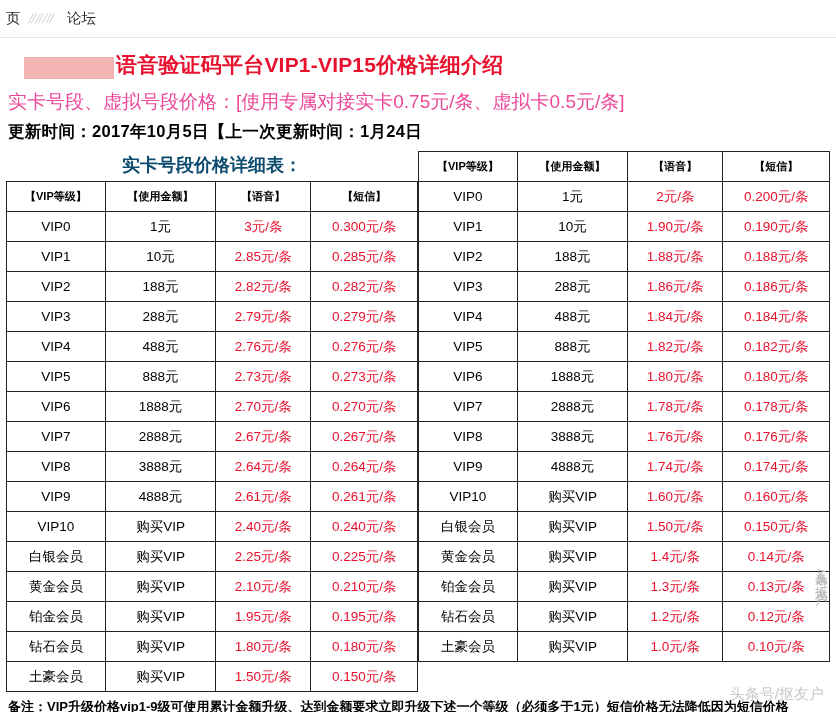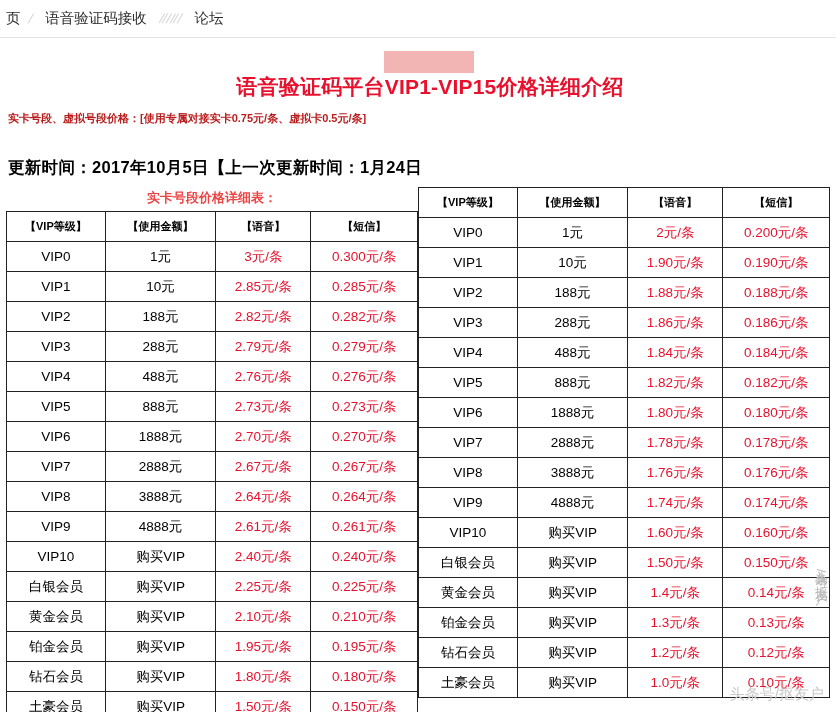--- a/index.html
+++ b/index.html
@@ -40,68 +40,66 @@
     transform: skewX(-18deg);
   }
   .nav-first {
     padding-left: 4px;
     padding-right: 8px;
   }
 
   
   .title-row {
     display: flex;
-    align-items: center;
+    align-items: flex-end;
     padding: 13px 0 6px 24px;
-    flex-direction: column;
   }
   .redact-box {
     width: 90px;
     height: 22px;
     background: #f3b4b4;
     margin-right: 2px;
     flex: none;
   }
   .main-title {
     font-size: 21px;
     font-weight: bold;
     color: #e8112d;
     letter-spacing: 0.2px;
   }
 
   .sub-line {
-    font-size: 11px;
-    font-weight: bold;
+    font-size: 19px;
+    font-weight: normal;
     padding: 4px 0 2px 8px;
-    color: #b91c1c;
+    color: #ec4899;
   }
   .sub-line2 {
     font-size: 16.5px;
     font-weight: bold;
     padding: 4px 0 8px 8px;
     color: #000;
     letter-spacing: 0.3px;
-    margin-top: 25px;
   }
 
   
   .tables-wrap {
     display: flex;
     padding: 0 6px;
     gap: 0px;
   }
   .tbl-block {
     width: 50%;
     box-sizing: border-box;
   }
   .tbl-caption {
     text-align: center;
-    color: #ef4444;
+    color: #0c4a6e;
     font-weight: bold;
-    font-size: 13px;
+    font-size: 18px;
     padding: 2px 0 4px 0;
   }
   table {
     border-collapse: collapse;
     width: 100%;
     table-layout: fixed;
   }
   td, th {
     border: 1px solid #222;
     text-align: center;
@@ -156,21 +154,20 @@
     color: #c9c9c9;
     pointer-events: none;
   }
 </style>
 </head>
 <body>
 
 <div class="navbar">
   <span class="nav-item nav-first">页</span>
   <span class="nav-sep">/</span>
-  <span class="nav-item">语音验证码接收</span>
   <span class="nav-sep">/</span>
   <span class="nav-sep">/</span>
   <span class="nav-sep">/</span>
   <span class="nav-sep">/</span>
   <span class="nav-sep">/</span>
   <span class="nav-sep">/</span>
   <span class="nav-item">论坛</span>
 </div>
 
 <div class="title-row">

